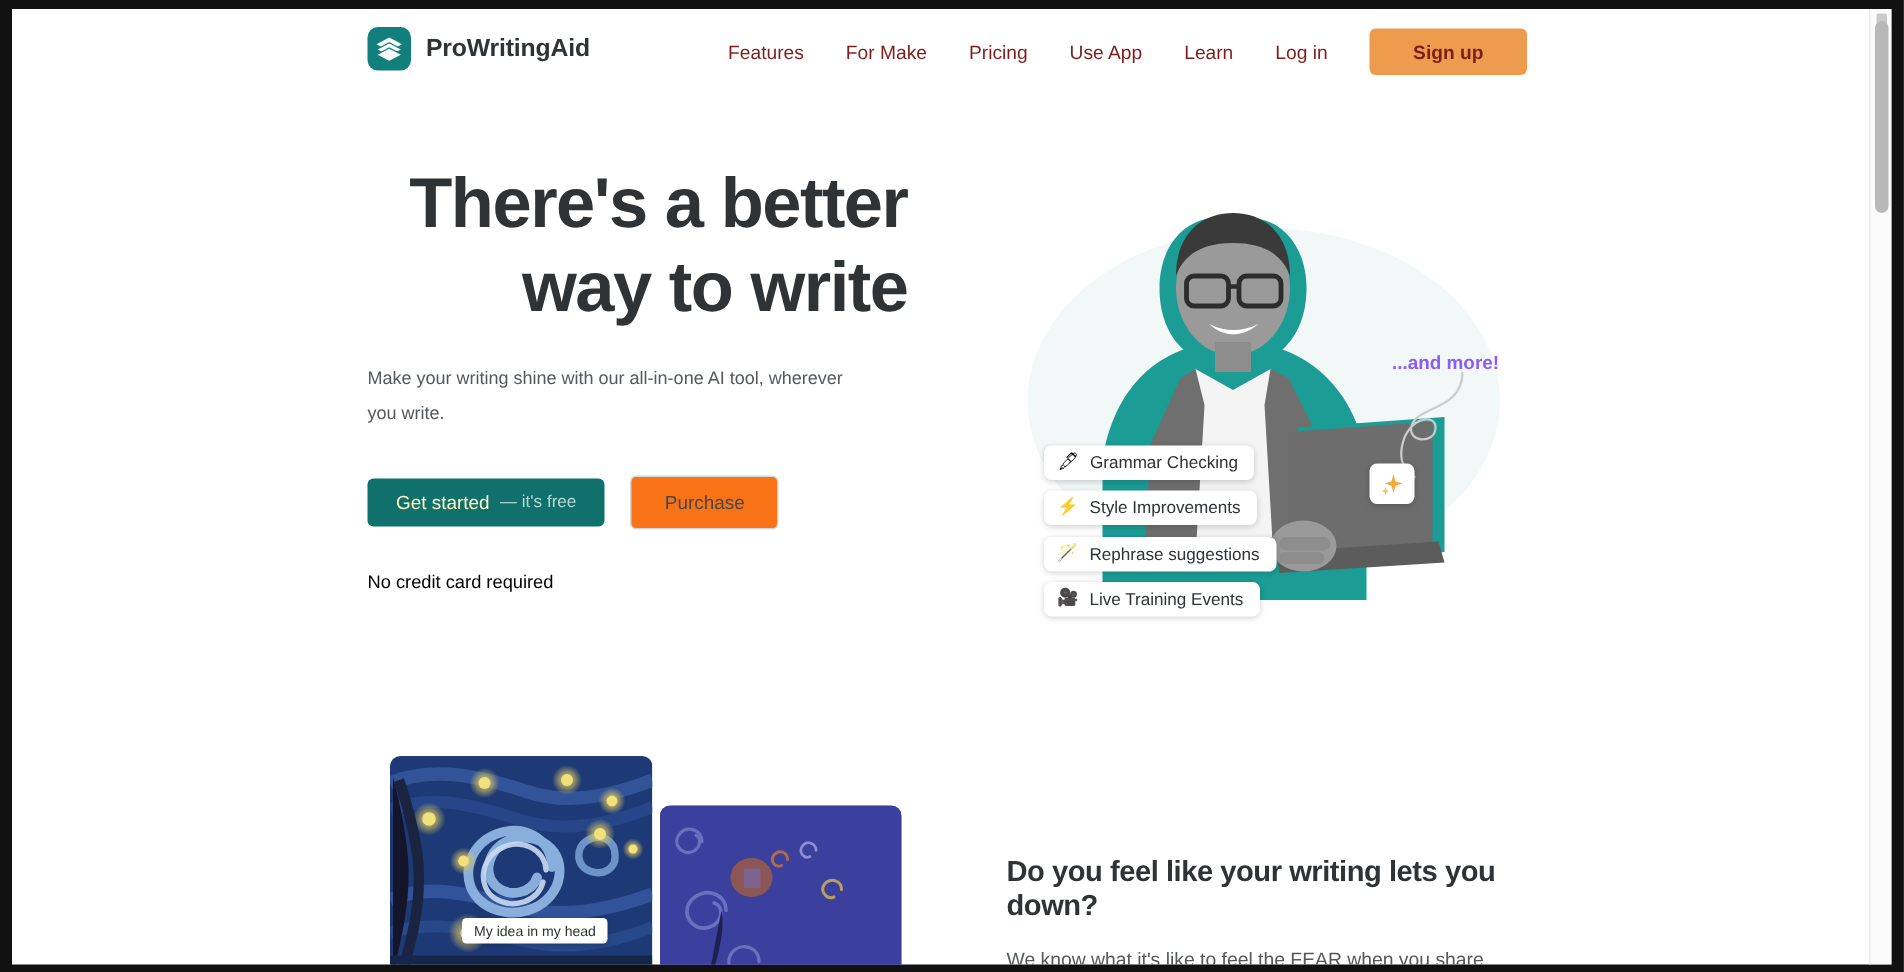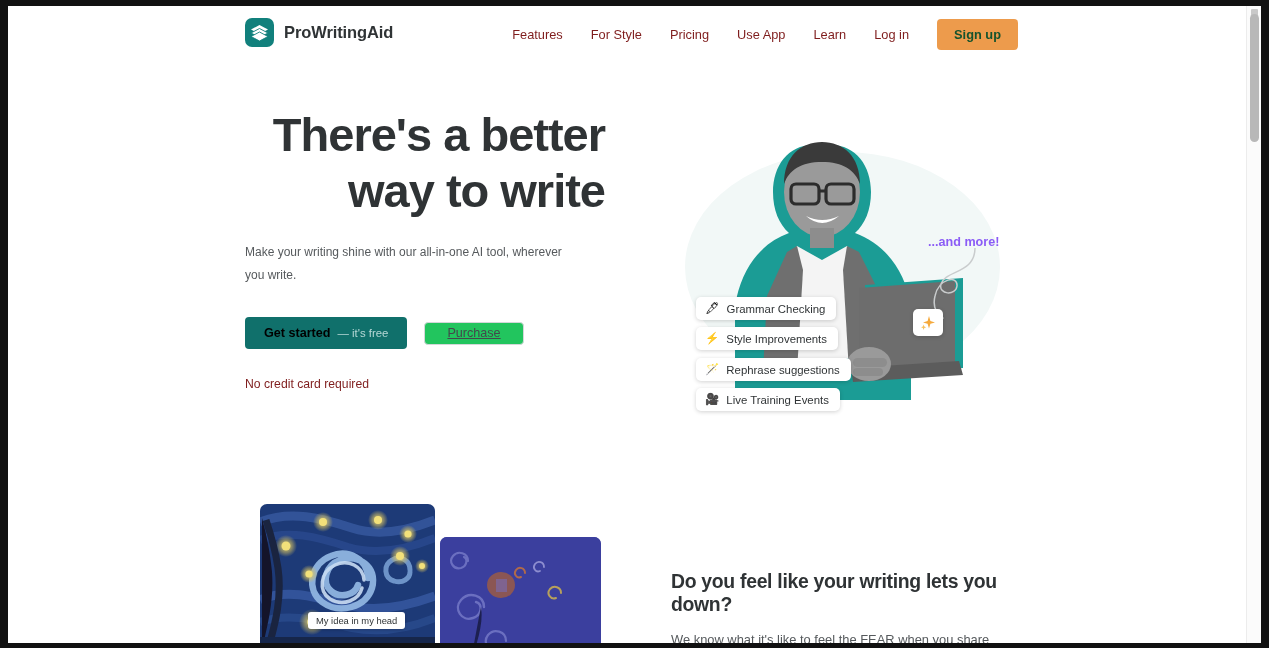--- a/index.html
+++ b/index.html
@@ -102,24 +102,24 @@
     font-size: 12.8px;
     color: #7f1d1d;
     padding: 0 14px;
     text-decoration: none;
     white-space: nowrap;
     cursor: pointer;
   }
   #signup-button {
     margin-left: 14px;
     background: #ED9B4C;
-    color: #14532d;
+    color: #7f1d1d;
     font-size: 12.8px;
     font-weight: bold;
-    padding: 8px 17px;
+    padding: 8px 29px;
     border: none;
     border-radius: 4px;
     cursor: pointer;
     font-family: "Liberation Sans", sans-serif;
   }
 
   
   #hero-section { position: absolute; left: 0; top: 56px; width: 1238px; height: 420px; }
 
   #hero-copy { position: absolute; left: 237px; top: 45px; width: 360px; }
@@ -144,35 +144,34 @@
     border: none;
     border-radius: 4px;
     padding: 0 19px;
     height: 32px;
     display: flex;
     align-items: center;
     gap: 7px;
     cursor: pointer;
     font-family: "Liberation Sans", sans-serif;
   }
-  #get-started-label { color: #000000; font-size: 12.6px; font-weight: bold; }
+  #get-started-label { color: #fef9c3; font-size: 12.6px; font-weight: normal; }
   #get-started-note { color: #b6d8d6; font-size: 11.4px; }
   #purchase-button {
-    background: #22c55e;
+    background: #f97316;
     border: 1px solid #d4d7d9;
     border-radius: 4px;
-    height: 23px;
+    height: 36px;
     padding: 0 22px;
     color: #44484b;
     font-size: 12.6px;
     cursor: pointer;
     font-family: "Liberation Sans", sans-serif;
-    text-decoration: underline;
-  }
-  #no-credit-note { margin-top: 28px; font-size: 12.2px; color: #7f1d1d; }
+  }
+  #no-credit-note { margin-top: 28px; font-size: 12.2px; color: #000000; }
 
   
   #hero-illustration {
     position: absolute;
     left: 655px;
     top: 38px;
     width: 360px;
     height: 330px;
   }
   #hero-blob {
@@ -284,21 +283,21 @@
             <path d="M2 7.5 L10.5 3 L19 7.5 L10.5 12 Z" fill="#ffffff"></path>
             <path d="M2 11 L10.5 6.5 L19 11 L10.5 15.5 Z" fill="#ffffff" stroke="#11807C" stroke-width="0.9"></path>
             <path d="M2 14.5 L10.5 10 L19 14.5 L10.5 19 Z" fill="#ffffff" stroke="#11807C" stroke-width="0.9"></path>
           </svg>
         </div>
         <span id="brand-name">ProWritingAid</span>
       </div>
 
       <nav id="primary-nav">
         <a class="nav-link">Features</a>
-        <a class="nav-link">For Style</a>
+        <a class="nav-link">For Make</a>
         <a class="nav-link">Pricing</a>
         <a class="nav-link">Use App</a>
         <a class="nav-link">Learn</a>
         <a class="nav-link">Log in</a>
         <button id="signup-button">Sign up</button>
       </nav>
 
     </header>
 
     <section id="hero-section">

